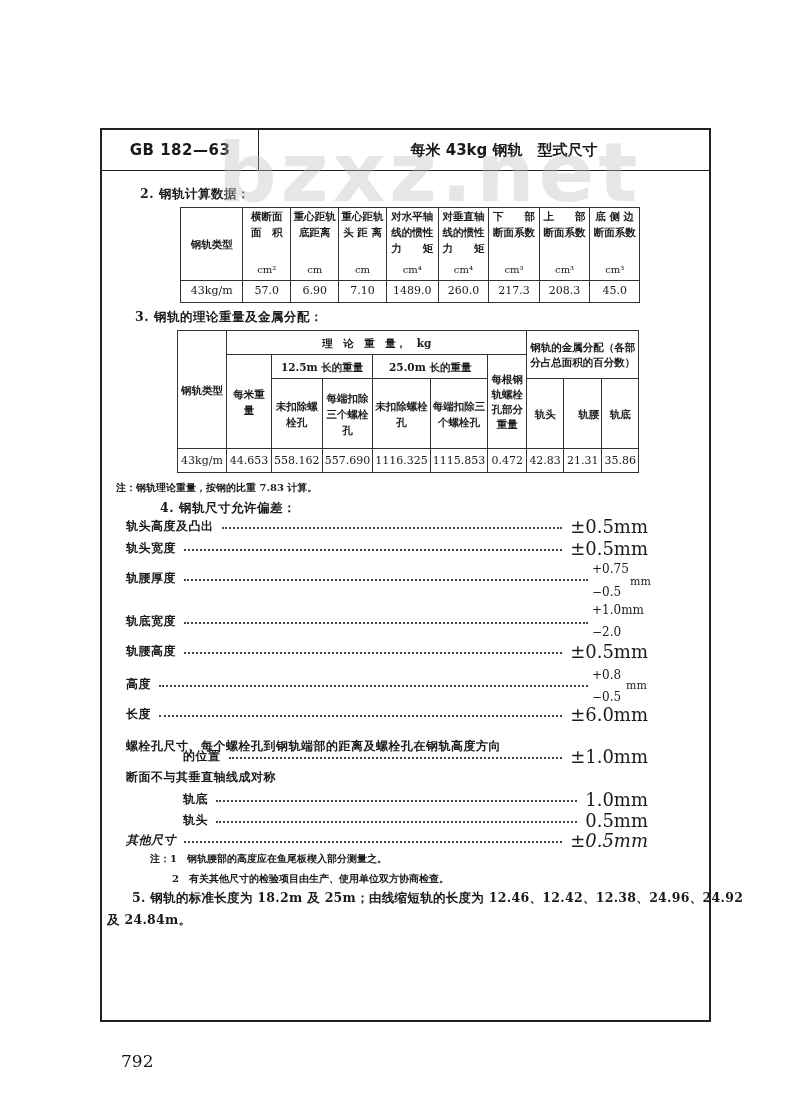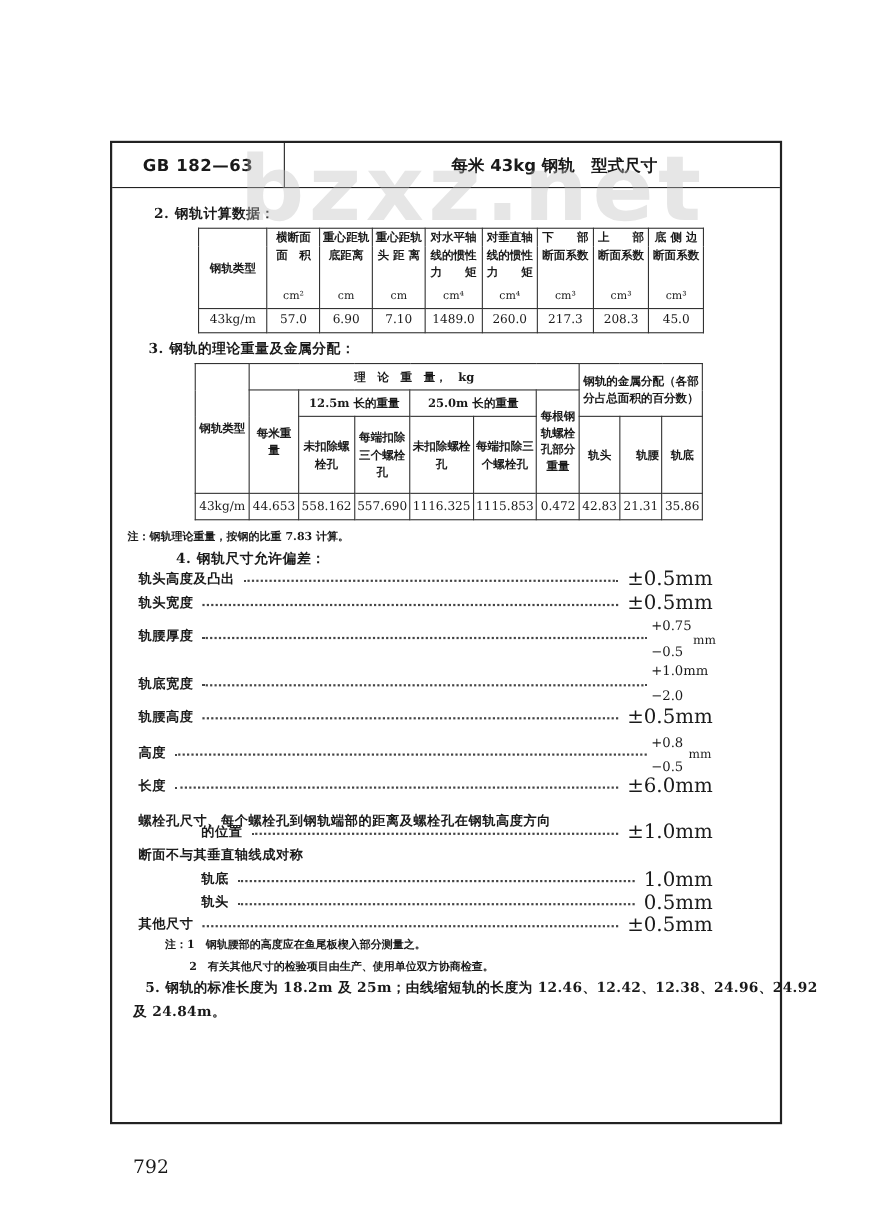--- a/index.html
+++ b/index.html
@@ -224,25 +224,25 @@
 <div class="tol-row" style="top:789px; left:183px; width:465px;">
   <span class="tol-label">轨底</span>
     <span class="dots"></span>
     <span class="tol-val right">1.0mm</span>
 </div>
 <div class="tol-row" style="top:810px; left:183px; width:465px;">
   <span class="tol-label">轨头</span>
     <span class="dots"></span>
     <span class="tol-val right">0.5mm</span>
 </div>
-<div class="tol-row" style="top:830px;">
+<div class="tol-row" style="top:830px;font-style:italic;">
   <span class="tol-label">其他尺寸</span>
     <span class="dots"></span>
     <span class="tol-val">±0.5mm</span>
 </div>
 
 <div class="note" style="left:150px; top:852px;">注：1　钢轨腰部的高度应在鱼尾板楔入部分测量之。</div>
 <div class="note" style="left:172px; top:872px;">2　有关其他尺寸的检验项目由生产、使用单位双方协商检查。</div>
 
 <div class="para" style="left:132px; top:890px;">5. 钢轨的标准长度为 18.2m 及 25m；由线缩短轨的长度为 12.46、12.42、12.38、24.96、24.92</div>
-<div class="para" style="left:121px; top:912px;">及 24.84m。</div>
+<div class="para" style="left:107px; top:912px;">及 24.84m。</div>
 
 <div class="page-num">792</div>
 
 </body></html>

